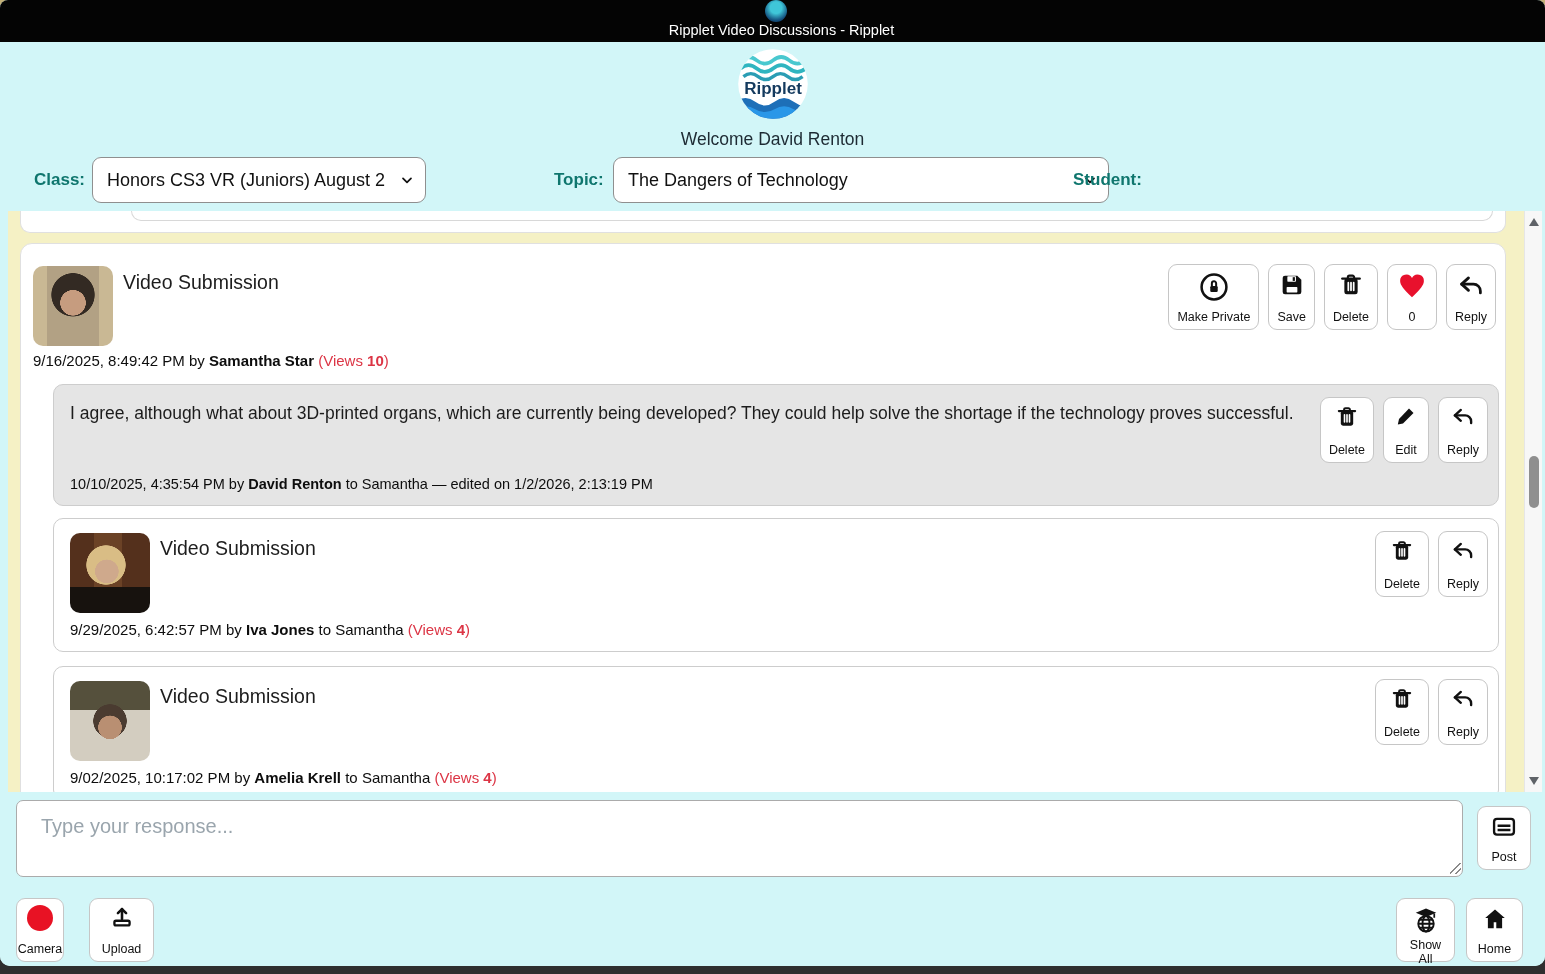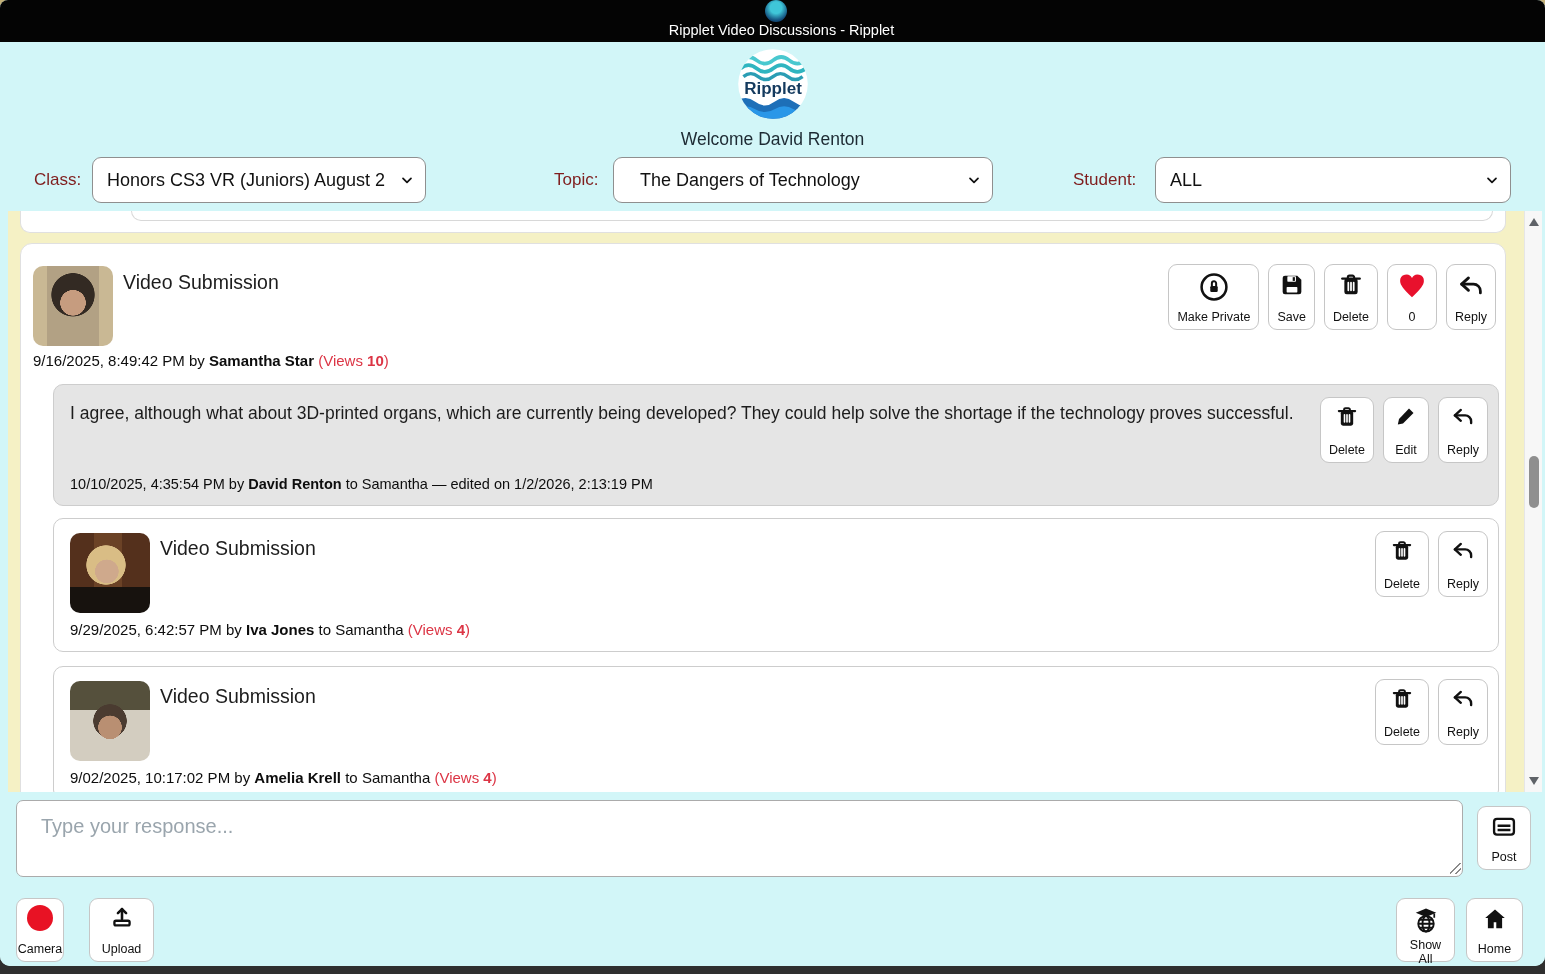--- a/index.html
+++ b/index.html
@@ -27,21 +27,21 @@
   .tb-btn.close-b { width:56px; }
   .tb-btn.minmax { width:56px; }
 
   
   .header { position:absolute; left:0; top:42px; width:100%; height:169px; background:#d2f6f8; }
   .logo { position:absolute; left:50%; top:5px; transform:translateX(-50%); width:74px; height:74px; }
   .welcome { position:absolute; left:0; top:87px; width:100%; text-align:center;
              font-size:17.5px; color:#1d2a33; }
 
   
-  .flabel { position:absolute; font-size:17px; font-weight:400; color:#7f1d1d; top:128px; }
+  .flabel { position:absolute; font-size:17px; font-weight:700; color:#0f766e; top:128px; }
   .select-wrap { position:absolute; top:115px; height:46px; background:#fff;
                  border:1px solid #8f8f8f; border-radius:9px; }
   .select-wrap select { appearance:none; -webkit-appearance:none; width:100%; height:100%;
                  border:none; background:transparent; font-size:18px; color:#111;
                  padding:0 40px 0 14px; font-family:inherit; }
   .chev { position:absolute; right:10px; top:50%; transform:translateY(-50%); pointer-events:none;
           width:16px; height:16px; }
 
   
   .panel { position:absolute; left:8px; top:211px; width:1516px; height:581px;
@@ -181,42 +181,32 @@
         <option>Honors CS3 VR (Juniors) August 2025</option>
       </select>
       <span class="chev">
         <svg width="16" height="16" viewBox="0 0 24 24" fill="none" stroke="#111" stroke-width="2.6" stroke-linecap="round" stroke-linejoin="round">
               <path d="M6 9.5l6 6 6-6"></path>
             </svg>
       </span>
     </div>
 
     <span class="flabel" style="left:554px">Topic:</span>
-    <div class="select-wrap" style="left:613px; width:380px;padding-left:12px;">
+    <div class="select-wrap" style="left:613px; width:496px;">
       <select>
         <option>The Dangers of Technology</option>
       </select>
       <span class="chev">
         <svg width="16" height="16" viewBox="0 0 24 24" fill="none" stroke="#111" stroke-width="2.6" stroke-linecap="round" stroke-linejoin="round">
               <path d="M6 9.5l6 6 6-6"></path>
             </svg>
       </span>
     </div>
 
     <span class="flabel" style="left:1073px">Student:</span>
-    <div class="select-wrap" style="left:1155px; width:356px;">
-      <select>
-        <option>ALL</option>
-      </select>
-      <span class="chev">
-        <svg width="16" height="16" viewBox="0 0 24 24" fill="none" stroke="#111" stroke-width="2.6" stroke-linecap="round" stroke-linejoin="round">
-              <path d="M6 9.5l6 6 6-6"></path>
-            </svg>
-      </span>
-    </div>
   </div>
 
   <div class="panel">
 
     <div class="partial-card">
       <div class="partial-inner"></div>
     </div>
 
     <div class="post-card">
 

